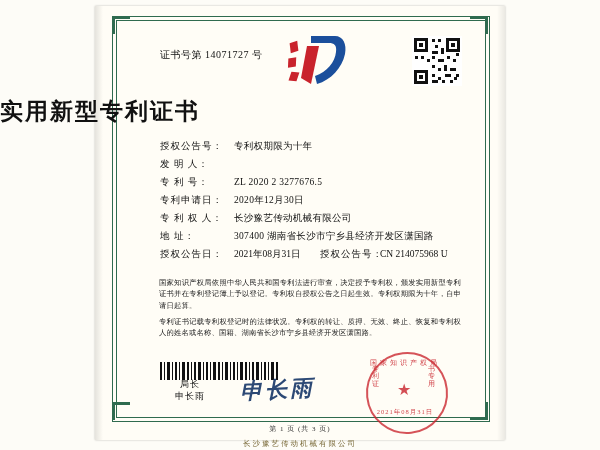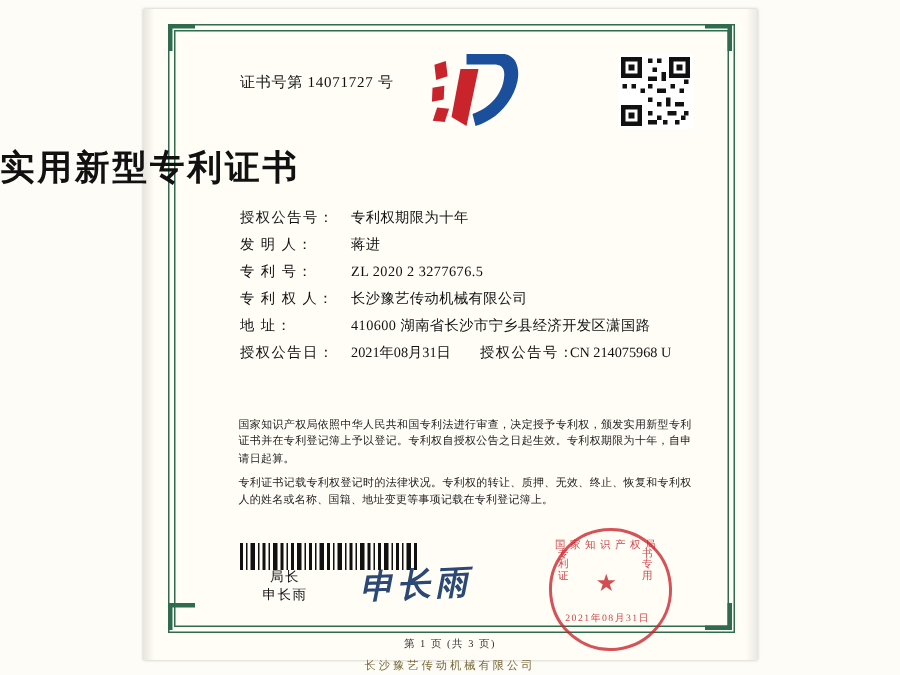--- a/index.html
+++ b/index.html
@@ -223,44 +223,47 @@
 
   <div class="title">实用新型专利证书</div>
 
   <div class="fields">
     <div class="frow">
       <span class="flabel">授权公告号：</span>
       <span class="fvalue">专利权期限为十年</span>
     </div>
     <div class="frow">
       <span class="flabel">发 明 人：</span>
-      <span class="fvalue">蒋进</span>
     </div>
     <div class="frow">
       <span class="flabel">专 利 号：</span>
       <span class="fvalue">ZL 2020 2 3277676.5</span>
     </div>
     <div class="frow">
+      <span class="flabel">专利申请日：</span>
+      <span class="fvalue">2020年12月30日</span>
+    </div>
+    <div class="frow">
       <span class="flabel">专 利 权 人：</span>
       <span class="fvalue">长沙豫艺传动机械有限公司</span>
     </div>
     <div class="frow">
       <span class="flabel">地      址：</span>
-      <span class="fvalue">410600 湖南省长沙市宁乡县经济开发区潇国路</span>
+      <span class="fvalue">307400 湖南省长沙市宁乡县经济开发区潇国路</span>
     </div>
     <div class="frow2">
       <span class="flabel2">授权公告日：</span>
       <span style="width:86px;flex:0 0 86px;">2021年08月31日</span>
       <span class="flabel3">授权公告号：</span>
       <span>CN 214075968 U</span>
     </div>
   </div>
 
   <div class="para para1">国家知识产权局依照中华人民共和国专利法进行审查，决定授予专利权，颁发实用新型专利证书并在专利登记簿上予以登记。专利权自授权公告之日起生效。专利权期限为十年，自申请日起算。</div>
-  <div class="para para2">专利证书记载专利权登记时的法律状况。专利权的转让、质押、无效、终止、恢复和专利权人的姓名或名称、国籍、地址变更等事项记载在专利登记簿上。</div>
+  <div class="para para2">专利证书记载专利权登记时的法律状况。专利权的转让、质押、无效、终止、恢复和专利权人的姓名或名称、国籍、湖南省长沙市宁乡县经济开发区潇国路。</div>
 
   <div class="barcode">
     <div class="bar" style="left:0px;width:2px;"></div>
     <div class="bar" style="left:4px;width:1px;"></div>
     <div class="bar" style="left:7px;width:3px;"></div>
     <div class="bar" style="left:12px;width:1px;"></div>
     <div class="bar" style="left:15px;width:2px;"></div>
     <div class="bar" style="left:19px;width:1px;"></div>
     <div class="bar" style="left:22px;width:3px;"></div>
     <div class="bar" style="left:27px;width:2px;"></div>

